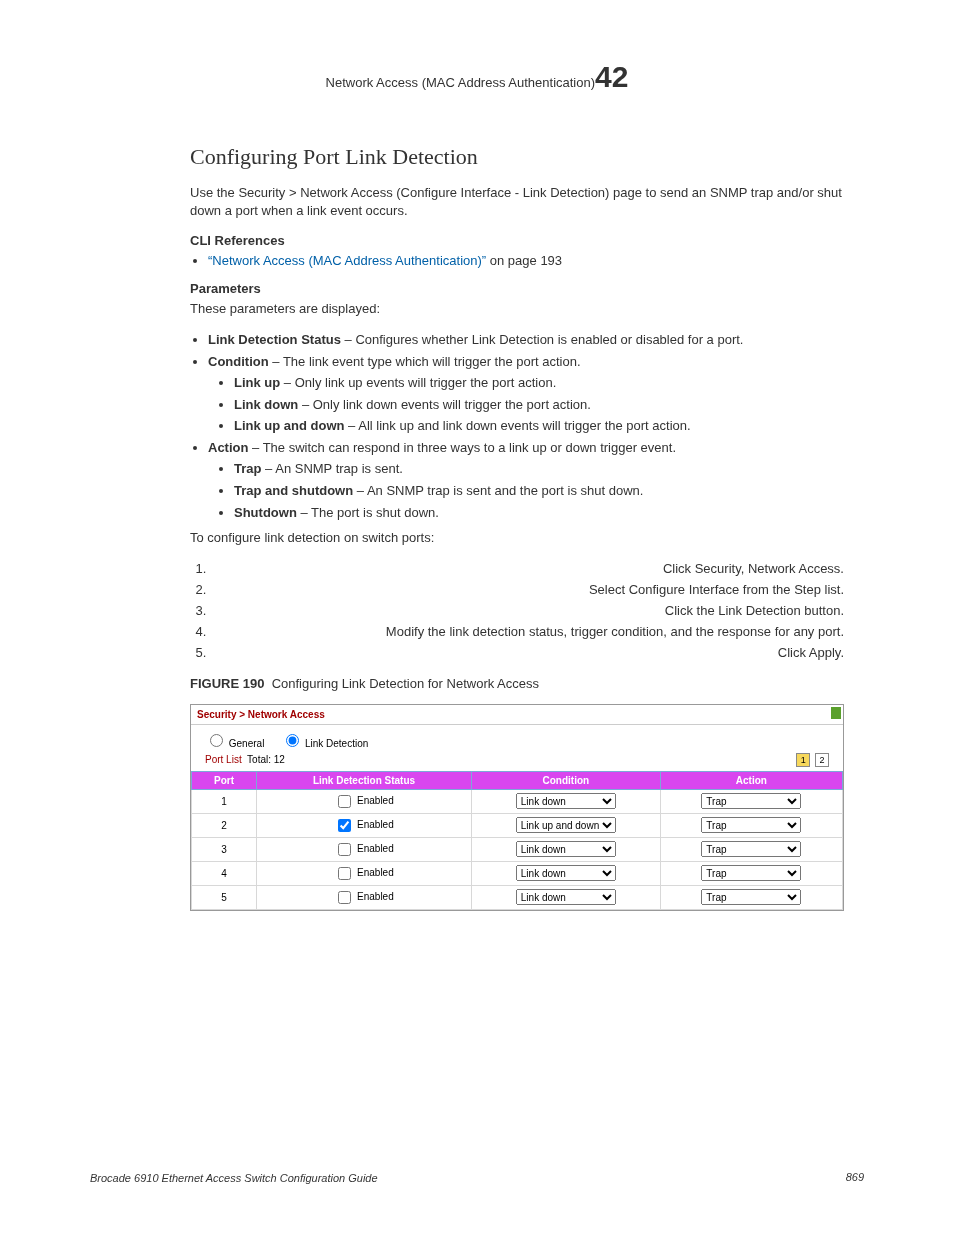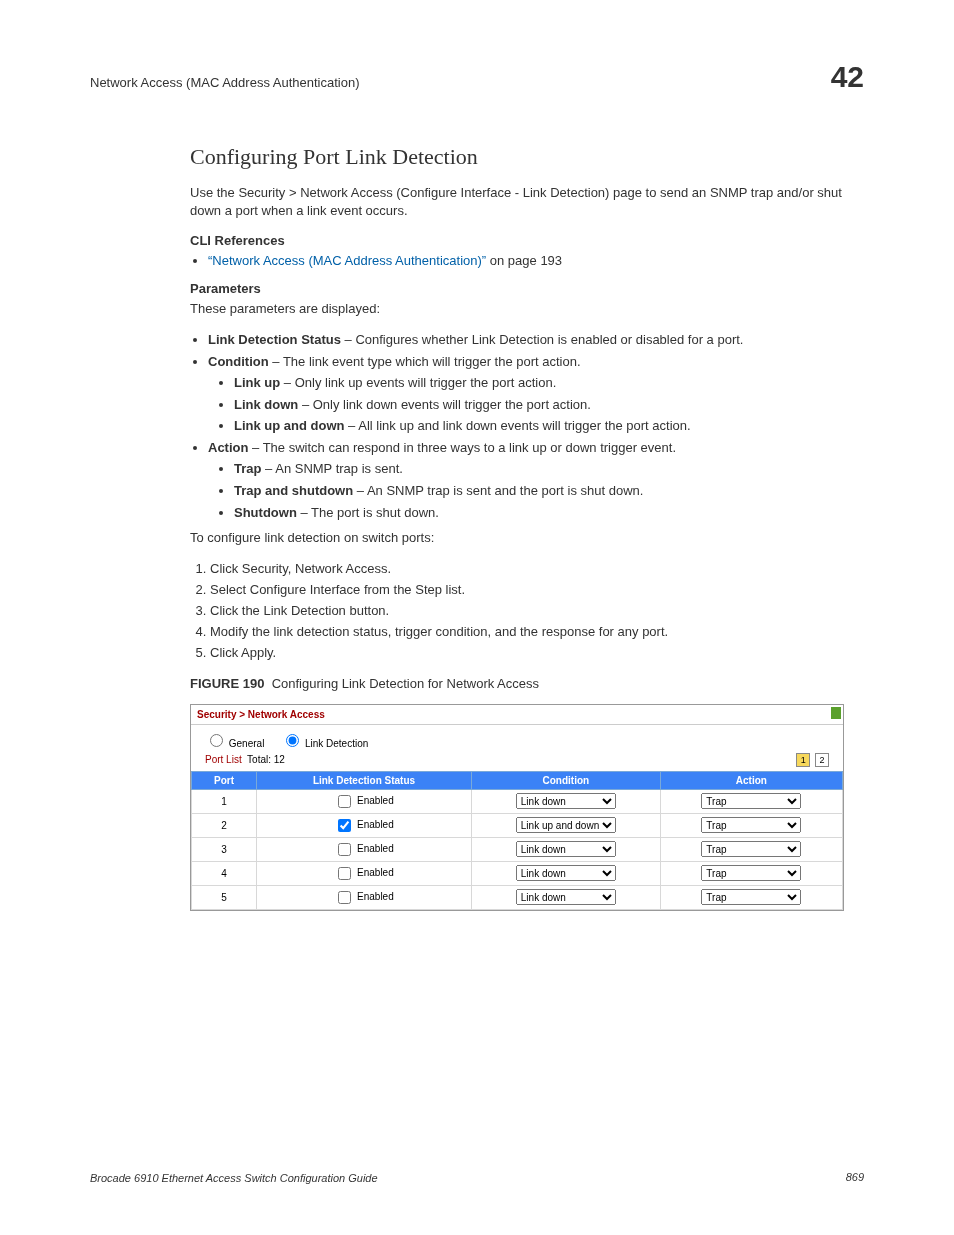--- a/index.html
+++ b/index.html
@@ -5,21 +5,21 @@
   body {
     font-family: Arial, Helvetica, sans-serif;
     font-size: 13px;
     color: #333;
     margin: 0;
     padding: 60px 90px 40px 90px;
     background: #fff;
   }
   .header-row {
     display: flex;
-    justify-content: space-between;
+    justify-content: center;
     align-items: baseline;
     border-bottom: none;
     margin-bottom: 50px;
   }
   .running-head {
     font-size: 13px;
     color: #333;
   }
   .chapter-num {
     font-family: Arial, sans-serif;
@@ -58,20 +58,21 @@
     line-height: 1.35;
   }
   ul.inner {
     list-style: disc;
     margin: 4px 0 4px 26px;
     padding: 0;
   }
   ol.steps {
     margin: 6px 0 10px 20px;
     padding: 0;
+    text-align: right;
   }
   ol.steps li {
     margin: 6px 0;
   }
   .fig-caption {
     margin-top: 16px;
   }
   .fig-caption .fignum {
     font-weight: bold;
     font-family: Arial, sans-serif;
@@ -124,21 +125,21 @@
     line-height: 12px;
     font-size: 9px;
     margin-left: 2px;
   }
   .pagebox.active { background: #f7d85b; }
   table.porttable {
     width: 100%;
     border-collapse: collapse;
   }
   table.porttable th {
-    background: #3b82f6;
+    background: #d946ef;
     color: #fff;
     font-weight: bold;
     font-size: 10px;
     padding: 3px 12px;
     border: 1px solid #7aa9d8;
   }
   table.porttable td {
     border: 1px solid #d8d8d8;
     padding: 2px 4px;
     text-align: center;

